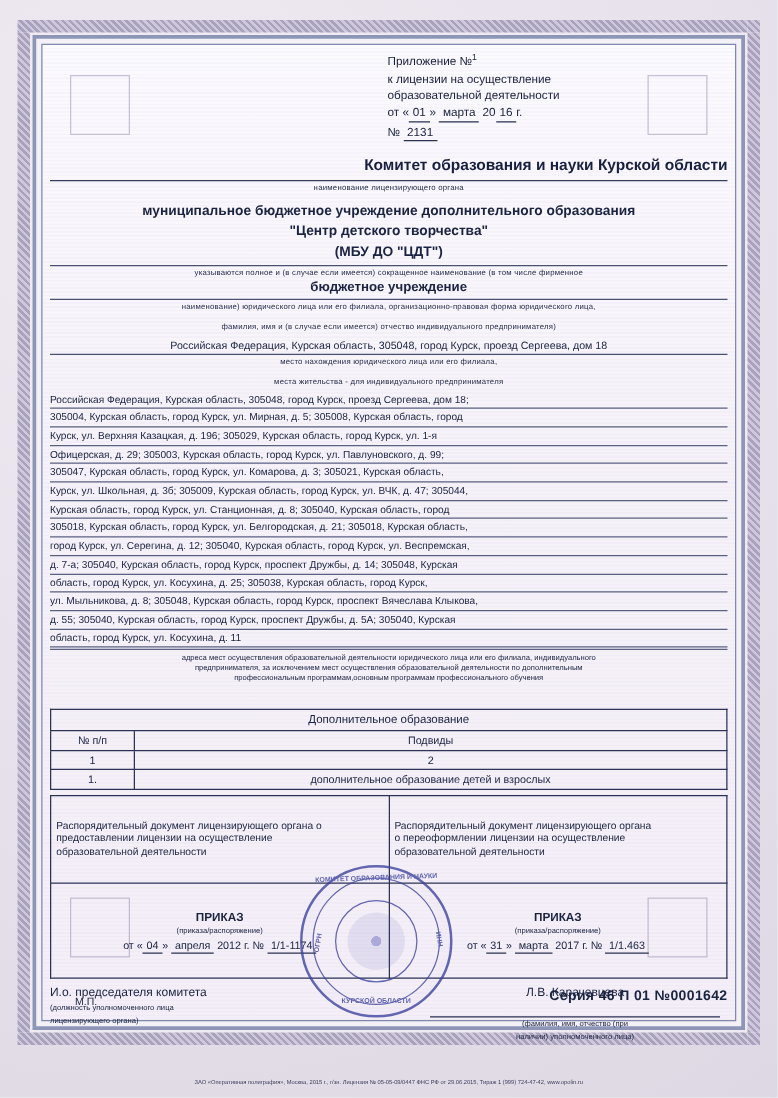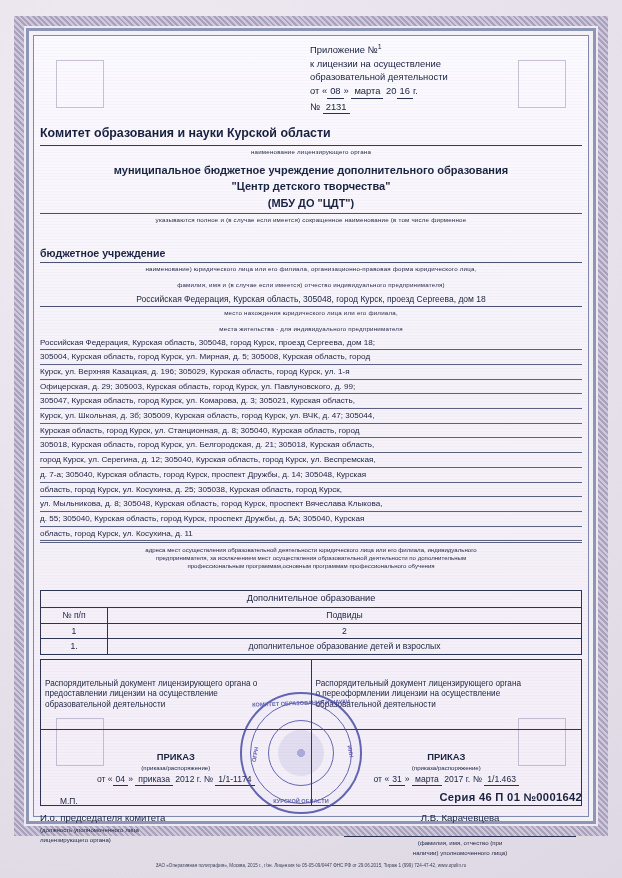--- a/index.html
+++ b/index.html
@@ -44,35 +44,35 @@
   .right-head{
     margin-left:270px;
     font-size:9.4px;
     line-height:1.45;
     color:#18203d;
   }
   .rh-line{white-space:nowrap;}
   .sup{font-size:7px;vertical-align:super;}
   .num-line{margin-top:1px;}
   .title1{
-    text-align:left;font-size:12.4px;font-weight:bold;margin-top:12px;
+    text-align:right;font-size:12.4px;font-weight:bold;margin-top:12px;
     color:#17203f;
   }
   .caption{
     text-align:center;font-size:6.2px;margin-top:2px;color:#252c4a;
     letter-spacing:.2px;
   }
   .title2{
     text-align:center;font-size:11px;font-weight:bold;margin-top:7px;line-height:1.35;
   }
   .title3{
     text-align:center;font-size:11px;font-weight:bold;margin-top:2px;line-height:1.35;
   }
   .title-sm{
-    text-align:left;font-size:10.6px;font-weight:bold;margin-top:23px;
+    text-align:center;font-size:10.6px;font-weight:bold;margin-top:1px;
   }
   .hr{
     border:0;border-top:1px solid #353b5c;margin:3px 0 0 0;
   }
   .hr-thin{
     border:0;border-top:1px solid #4a5070;margin:2px 0 0 0;
   }
   .addr-line{
     text-align:center;font-size:8.5px;margin-top:5px;
   }
@@ -186,21 +186,21 @@
 
   <div class="content">
 
     <div class="right-head">
       <div class="rh-line">
         <span>Приложение №</span><span class="sup">1</span>
       </div>
       <div class="rh-line">к лицензии на осуществление</div>
       <div class="rh-line">образовательной деятельности</div>
       <div class="rh-line">
-        <span>от «</span><span class="u">08</span><span>»</span>
+        <span>от «</span><span class="u">01</span><span>»</span>
         <span class="u">марта</span>
         <span>20</span><span class="u">16</span><span>г.</span>
       </div>
       <div class="rh-line num-line">
         <span>№</span>
         <span class="u">2131</span>
       </div>
     </div>
 
     <div class="title1">Комитет образования и науки Курской области</div>
@@ -280,21 +280,21 @@
           <div>о переоформлении  лицензии на осуществление</div>
           <div>образовательной деятельности</div>
         </td>
       </tr>
       <tr>
         <td>
           <div class="prikaz">ПРИКАЗ</div>
           <div class="prikaz-sub">(приказа/распоряжение)</div>
           <div class="date-row">
             <span>от «</span><span class="u">04</span><span>»</span>
-            <span class="u">приказа</span>
+            <span class="u">апреля</span>
             <span>2012 г.</span>
             <span>№</span>
             <span class="u">1/1-1174</span>
           </div>
         </td>
         <td>
           <div class="prikaz">ПРИКАЗ</div>
           <div class="prikaz-sub">(приказа/распоряжение)</div>
           <div class="date-row">
             <span>от «</span><span class="u">31</span><span>»</span>

